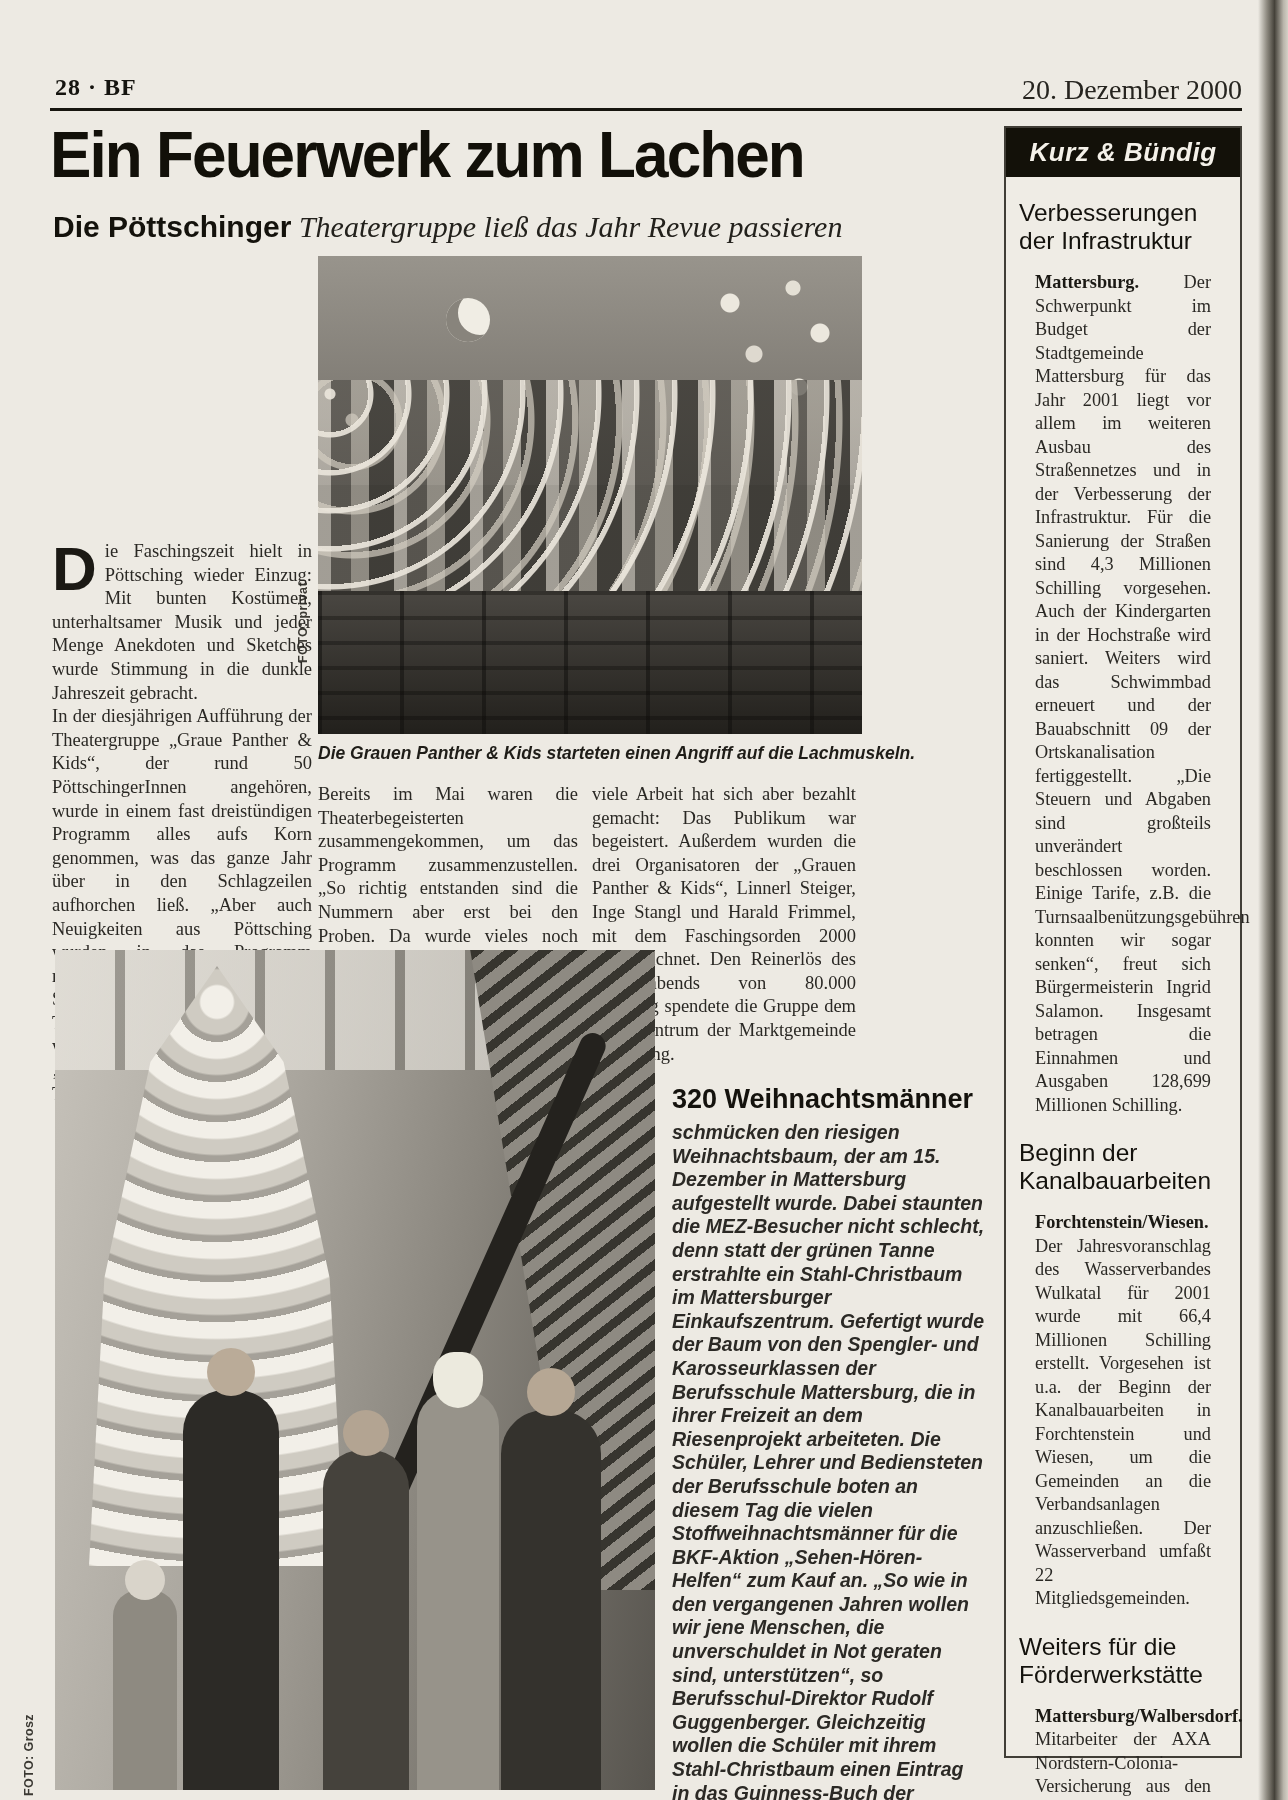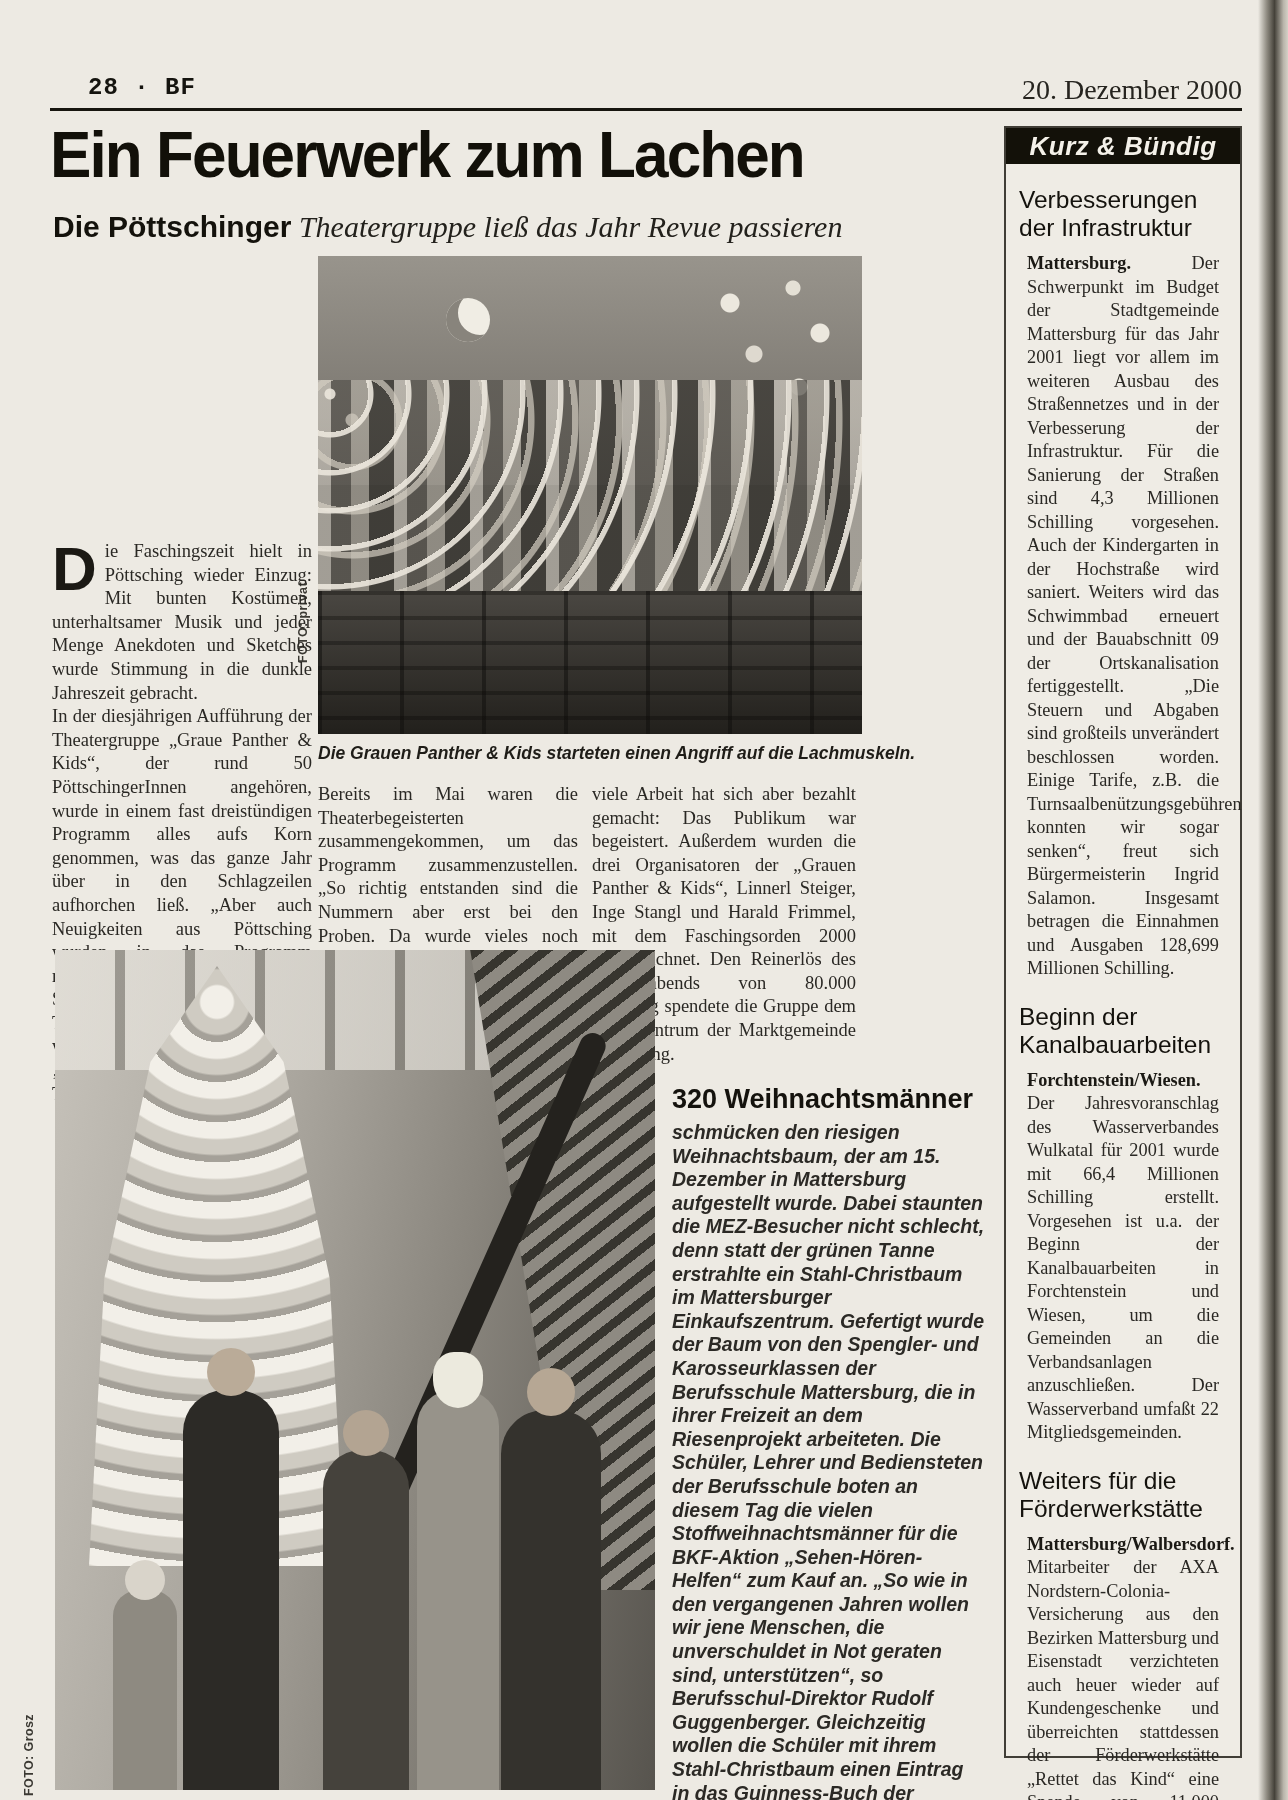--- a/index.html
+++ b/index.html
@@ -1,22 +1,22 @@
 <!DOCTYPE html>
 <html lang="de"><head>
 <meta charset="utf-8">
 <style>
   html,body{margin:0;padding:0;background:#d8d5ce;}
   #page{position:relative;width:1288px;height:1800px;background:#edeae3;overflow:hidden;
         font-family:"Liberation Serif",serif;color:#262421;}
   .abs{position:absolute;}
 
   
-  #page-num{left:55px;top:74px;font-family:Liberation Mono, monospace;font-weight:bold;
-            font-size:24px;letter-spacing:1px;color:#15140f;margin-left:33px;}
+  #page-num{left:55px;top:74px;font-family:Liberation Serif, serif;font-weight:bold;
+            font-size:24px;letter-spacing:1px;color:#15140f;}
   #section-title{left:394px;top:70px;width:400px;text-align:center;
             font-family:"Liberation Sans",sans-serif;font-weight:bold;font-size:27px;color:#15140f;}
   #issue-date{left:842px;top:74px;width:400px;text-align:right;font-size:28px;color:#26241f;}
   #masthead-rule{left:50px;top:108px;width:1192px;height:3px;background:#17150f;}
 
   
   #headline{left:50px;top:118px;width:820px;margin:0;
             font-family:"Liberation Sans",sans-serif;font-weight:800;font-size:64px;
             letter-spacing:-2px;color:#121009;transform:scaleX(.97);transform-origin:left;}
   #subhead{left:53px;top:210px;width:830px;font-size:30px;white-space:nowrap;}
@@ -102,27 +102,27 @@
   
   #weihnachts{left:672px;top:1084px;width:314px;}
   #weihnachts h2{margin:0 0 6px;font-family:"Liberation Sans",sans-serif;font-weight:800;
                  font-size:27px;color:#14120d;}
   #weihnachts p{margin:0;font-family:"Liberation Sans",sans-serif;font-style:italic;font-weight:bold;
                 font-size:19.5px;line-height:23.6px;color:#2b2925;}
 
   
   #sidebar{left:1004px;top:126px;width:238px;height:1632px;border:2px solid #413e37;
            box-sizing:border-box;background:#efece5;padding:0 13px;}
-  #sidebar-band{margin:0 -13px;height:36px;background:#131109;display:flex;align-items:center;
+  #sidebar-band{margin:0 -13px;height:49px;background:#131109;display:flex;align-items:center;
                 justify-content:center;}
   #sidebar-band span{font-family:"Liberation Sans",sans-serif;font-style:italic;font-weight:bold;
                      font-size:26px;color:#f4f1e9;letter-spacing:.5px;}
   .sb-article h3{margin:22px 0 10px;font-family:"Liberation Sans",sans-serif;font-weight:400;
                  font-size:24.5px;line-height:28px;color:#14120d;}
-  .sb-article p{margin:8px;font-size:18.3px;line-height:23.5px;text-align:justify;
+  .sb-article p{margin:16px;font-size:18.3px;line-height:23.5px;text-align:justify;
                 hyphens:auto;-webkit-hyphens:auto;color:#2a2824;}
   .dateline{font-weight:bold;color:#1b1914;}
 
   
   #page-edge{left:1258px;top:0;width:30px;height:1800px;background:
       linear-gradient(90deg,rgba(60,57,50,0) 0%,#8d897f 30%,#45423a 55%,#b9b5ab 85%,#d5d1c7 100%);}
 </style>
 </head>
 <body>
 

